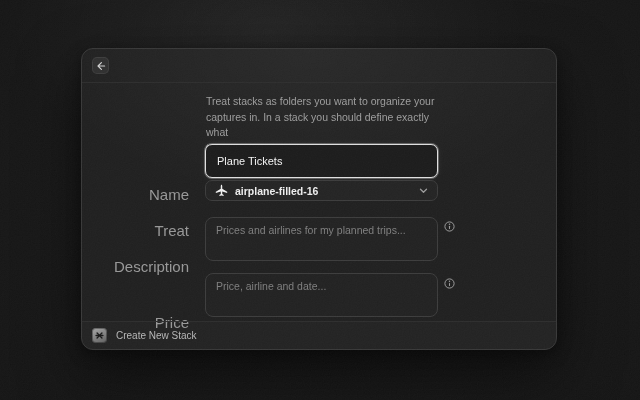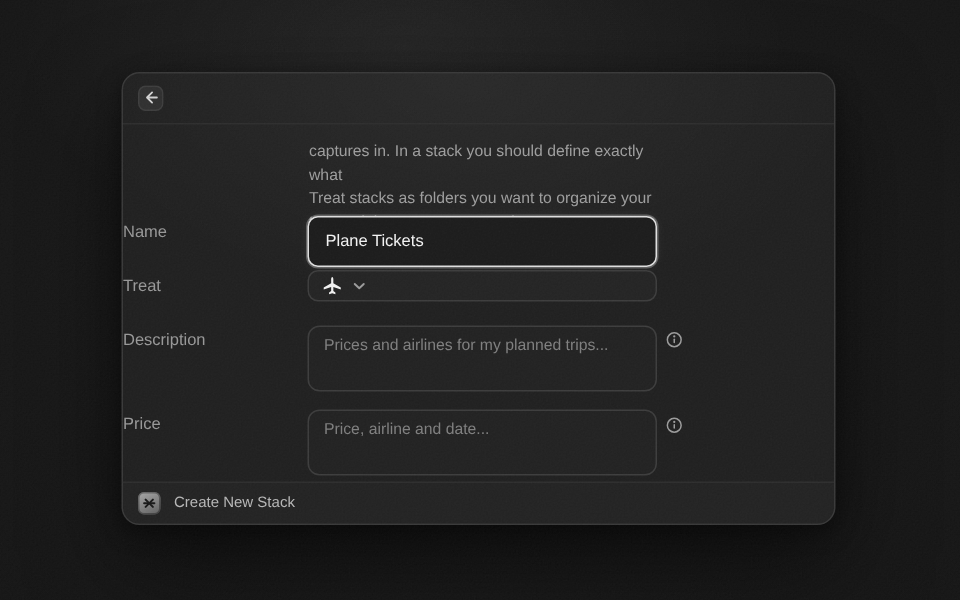--- a/index.html
+++ b/index.html
@@ -27,21 +27,21 @@
   .dlg-header { position:absolute; left:0; top:0; width:100%; height:34px; border-bottom:1px solid #2b2b2b; }
   .back-btn {
     position:absolute; left:10px; top:8px; width:17px; height:17px;
     background:#2d2d2d; border:1px solid rgba(255,255,255,0.07); border-radius:5px;
     display:flex; align-items:center; justify-content:center; cursor:pointer;
   }
 
   .intro { position:absolute; left:124px; top:45px; width:240px; color:#9c9c9c; font-size:10.5px; }
   .intro div { line-height:15.5px; }
 
-  .flabel { position:absolute; left:0; width:107px; text-align:left; color:#969696; font-size:11px; }
+  .flabel { position:absolute; left:0; width:107px; text-align:right; color:#969696; font-size:15px;margin-top:37px; }
   .lbl-name  { top:100px; }
   .lbl-icon  { top:136px; }
   .lbl-desc  { top:172px; }
   .lbl-fields{ top:228px; }
 
   .name-input {
     position:absolute; left:123px; top:95px; width:233px; height:21px;
     background:#191919; color:#f2f2f2; font-size:11px; font-family:"Liberation Sans",sans-serif;
     border:1px solid #dedede; border-radius:7px; padding:16px 11px; outline:none;
     box-shadow:0 0 0 1px rgba(255,255,255,.28), 0 0 7px rgba(255,255,255,.07);
@@ -100,35 +100,36 @@
       <div class="back-btn">
         <span>
           <svg width="10" height="10" viewBox="0 0 10 10">
               <path d="M5.4 1.6 L2 5 L5.4 8.4 M2.2 5 L8.6 5" stroke="#cfcfcf" stroke-width="1.2" fill="none" stroke-linecap="round" stroke-linejoin="round"></path>
             </svg>
         </span>
       </div>
     </div>
 
     <div class="intro">
+      <div>Treat stacks as folders you want to organize your</div>
       <div>captures in. In a stack you should define exactly what</div>
-      <div>Treat stacks as folders you want to organize your</div>
       <div>types of data you want stored.</div>
     </div>
 
     <div class="flabel lbl-name">Name</div>
     <input class="name-input" type="text" value="Plane Tickets" style="">
 
     <div class="flabel lbl-icon">Treat</div>
     <div class="icon-select">
       <span class="plane-box">
         <svg width="13" height="13" viewBox="0 0 16 16">
             <path d="M8 0.8 C8.5 0.8 8.9 1.6 8.9 2.8 L8.9 5.9 L15 9.5 L15 11 L8.9 9.1 L8.9 12.3 L10.6 13.6 L10.6 14.9 L8 14.1 L5.4 14.9 L5.4 13.6 L7.1 12.3 L7.1 9.1 L1 11 L1 9.5 L7.1 5.9 L7.1 2.8 C7.1 1.6 7.5 0.8 8 0.8 Z" fill="#efefef"></path>
           </svg>
       </span>
+      <span class="sel-text">airplane-filled-16</span>
       <span class="chev">
         <svg width="9" height="6" viewBox="0 0 9 6">
             <path d="M1.5 1.3 L4.5 4.2 L7.5 1.3" stroke="#999999" stroke-width="1.3" fill="none" stroke-linecap="round" stroke-linejoin="round"></path>
           </svg>
       </span>
     </div>
 
     <div class="flabel lbl-desc">Description</div>
     <textarea class="ta ta-desc" placeholder="Prices and airlines for my planned trips..." style=""></textarea>
     <span class="info-ic info-desc">

